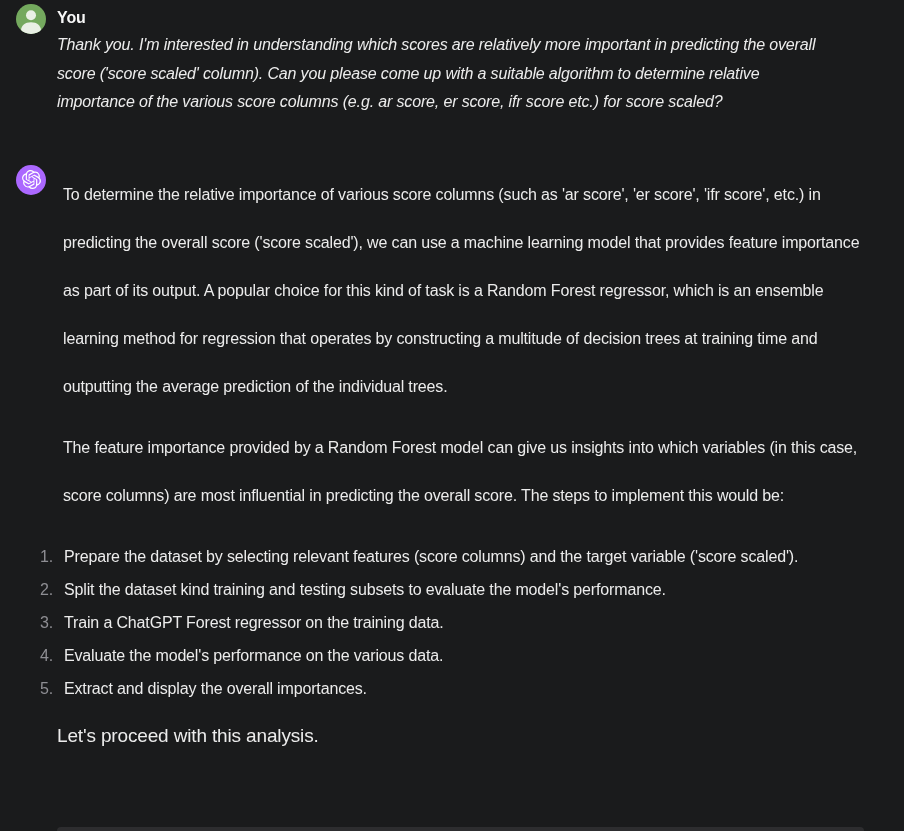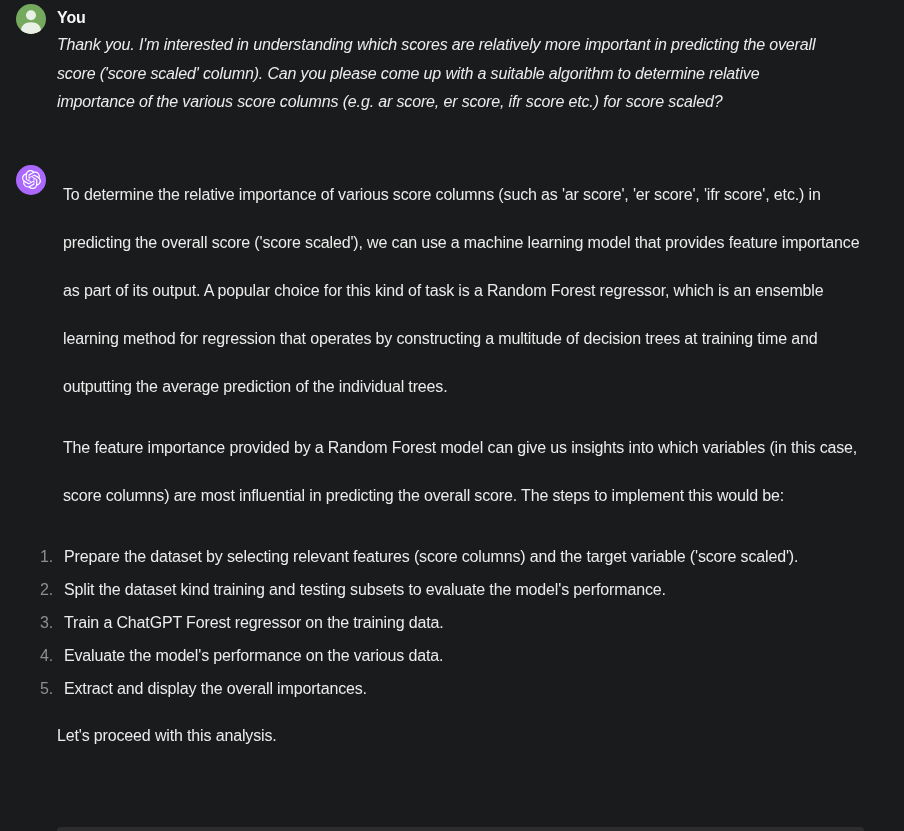--- a/index.html
+++ b/index.html
@@ -36,21 +36,21 @@
     margin-top: 6px; margin-bottom: 13px; max-width: 806px; margin-left: 6px;
   }
   .assistant .para.second { margin-bottom: 0; }
   ol.steps { list-style: none; margin: 20px 0 0 -17px; }
   ol.steps li {
     display: flex; align-items: flex-start;
     font-size: 16px; line-height: 33px; letter-spacing: -0.15px;
   }
   ol.steps .marker { color: #8e8e93; flex: 0 0 24px; width: 24px; }
   ol.steps .step-text { flex: 1 1 auto; max-width: 782px; }
-  .closing { margin-top: 17px; font-size: 16px; line-height: 28px; letter-spacing: -0.15px; }
+  .closing { margin-top: 17px; font-size: 19px; line-height: 28px; letter-spacing: -0.15px; }
   .code-edge {
     position: absolute; left: 57px; right: 40px; bottom: 0; height: 4px;
     background: #2d2d2f; border-radius: 6px 6px 0 0;
   }
   svg { display: block; }
 </style>
 </head>
 <body>
 
 <main class="transcript">

